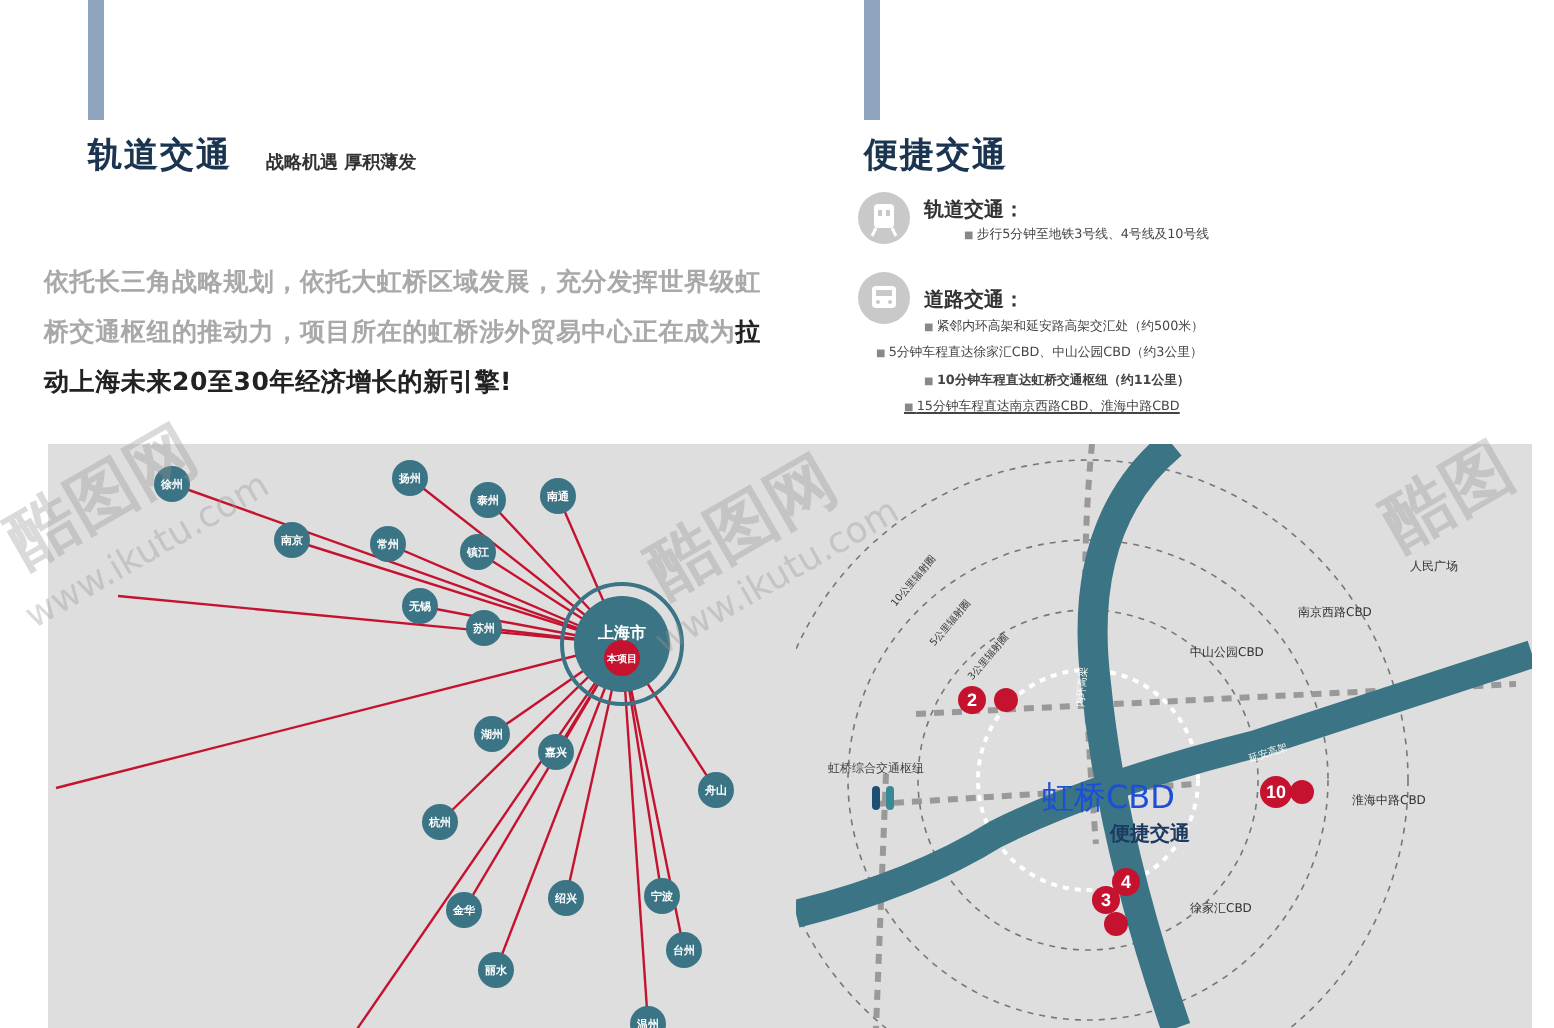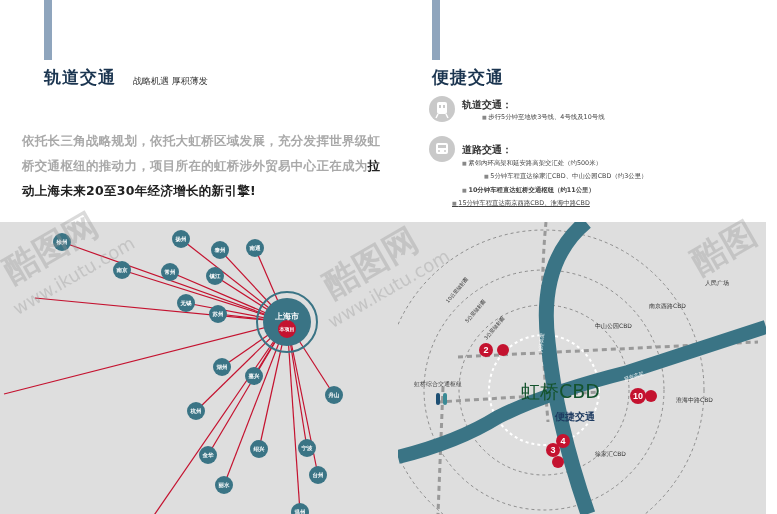--- a/index.html
+++ b/index.html
@@ -1,19 +1,19 @@
 <!DOCTYPE html>
 <html><head>
 <meta charset="utf-8">
 <style>
   html,body{margin:0;padding:0;background:#fff;}
   body{width:777px;height:514px;position:relative;overflow:hidden;font-family:"DejaVu Sans","Liberation Sans",sans-serif;}
   .bar{position:absolute;top:0;width:8px;height:60px;background:#8fa5bd;}
   .h1{position:absolute;font-size:17px;font-weight:bold;color:#1b3550;letter-spacing:1px;}
-  .sub{position:absolute;font-size:9px;font-weight:normal;color:#333;text-align:center;}
+  .sub{position:absolute;font-size:9px;font-weight:bold;color:#333;text-align:center;}
   .para{position:absolute;left:22px;top:96px;width:360px;font-size:12.5px;line-height:25px;color:#a9a9a9;font-weight:bold;letter-spacing:0.3px;margin-top:32px;}
   .para .hl{color:#222;}
   .ticon{position:absolute;width:26px;height:26px;border-radius:50%;background:#c9c9c9;}
   .ticon svg{width:26px;height:26px;}
   .t-title{position:absolute;font-size:10px;font-weight:bold;color:#333;}
   .t-item{position:absolute;font-size:6.4px;color:#444;white-space:nowrap;}
   .t-item:before{content:"■ ";color:#888;font-size:5px;}
   .map{position:absolute;top:222px;height:292px;background:#dedede;overflow:hidden;}
   .map svg{position:absolute;left:0;top:0;}
   .wm{position:absolute;font-size:34px;color:rgba(150,150,150,0.35);font-weight:bold;transform:rotate(-30deg);white-space:nowrap;pointer-events:none;}
@@ -44,25 +44,25 @@
 <div class="ticon" style="left:429px;top:136px;">
   <svg viewBox="0 0 26 26">
       <rect x="7" y="7" width="12" height="11" rx="2" fill="#fff"></rect>
       <rect x="9" y="9" width="8" height="3" fill="#c9c9c9"></rect>
       <circle cx="10" cy="15" r="1" fill="#c9c9c9"></circle>
       <circle cx="16" cy="15" r="1" fill="#c9c9c9"></circle>
     </svg>
 </div>
 <div class="t-title" style="left:462px;top:143px;text-align:right;">道路交通：</div>
 <div class="t-item" style="left:462px;top:159px;">紧邻内环高架和延安路高架交汇处（约500米）</div>
-<div class="t-item" style="left:484px;top:172px;">5分钟车程直达徐家汇CBD、中山公园CBD（约3公里）</div>
+<div class="t-item" style="left:438px;top:172px;">5分钟车程直达徐家汇CBD、中山公园CBD（约3公里）</div>
 <div class="t-item" style="left:462px;top:186px;font-weight:bold;">10分钟车程直达虹桥交通枢纽（约11公里）</div>
 <div class="t-item" style="left:452px;top:199px;text-decoration:underline;">15分钟车程直达南京西路CBD、淮海中路CBD</div>
 
-<div class="map" style="left:0;width:410px;">
+<div class="map" style="left:24px;width:410px;">
   <svg width="362" height="292" id="radial">
       <line x1="35" y1="76" x2="287" y2="100" stroke="#c4122f" stroke-width="1.2"></line>
       <line x1="4" y1="172" x2="287" y2="100" stroke="#c4122f" stroke-width="1.2"></line>
       <line x1="148" y1="302" x2="287" y2="100" stroke="#c4122f" stroke-width="1.2"></line>
       <line x1="62" y1="20" x2="287" y2="100" stroke="#c4122f" stroke-width="1.2"></line>
       <line x1="122" y1="48" x2="287" y2="100" stroke="#c4122f" stroke-width="1.2"></line>
       <line x1="181" y1="17" x2="287" y2="100" stroke="#c4122f" stroke-width="1.2"></line>
       <line x1="220" y1="28" x2="287" y2="100" stroke="#c4122f" stroke-width="1.2"></line>
       <line x1="255" y1="26" x2="287" y2="100" stroke="#c4122f" stroke-width="1.2"></line>
       <line x1="170" y1="50" x2="287" y2="100" stroke="#c4122f" stroke-width="1.2"></line>
@@ -157,21 +157,21 @@
       <circle cx="240" cy="174" r="8" fill="#c4122f"></circle>
         <text x="240" y="177">10</text>
       <circle cx="105" cy="128" r="6" fill="#c4122f"></circle>
       <circle cx="253" cy="174" r="6" fill="#c4122f"></circle>
       <circle cx="160" cy="240" r="6" fill="#c4122f"></circle>
     </g>
 
     <rect x="38" y="171" width="4" height="12" rx="2" fill="#1d4f73"></rect>
     <rect x="45" y="171" width="4" height="12" rx="2" fill="#3a8a95"></rect>
   </svg>
-  <div style="position:absolute;left:123px;top:157px;font-size:19px;color:#14532d;">虹桥CBD</div>
+  <div style="position:absolute;left:123px;top:167px;font-size:16px;color:#1d4ed8;">虹桥CBD</div>
   <div style="position:absolute;left:157px;top:188px;font-size:10px;color:#1d3a60;font-weight:bold;">便捷交通</div>
   <div style="position:absolute;left:16px;top:158px;font-size:6px;color:#444;">虹桥综合交通枢纽</div>
   <div style="position:absolute;left:307px;top:57px;font-size:6px;color:#333;">人民广场</div>
   <div style="position:absolute;left:251px;top:80px;font-size:6px;color:#333;">南京西路CBD</div>
   <div style="position:absolute;left:197px;top:100px;font-size:6px;color:#333;">中山公园CBD</div>
   <div style="position:absolute;left:278px;top:174px;font-size:6px;color:#333;">淮海中路CBD</div>
   <div style="position:absolute;left:197px;top:228px;font-size:6px;color:#333;">徐家汇CBD</div>
   <div style="position:absolute;left:43px;top:65px;font-size:5px;color:#333;transform:rotate(-50deg);">10公里辐射圈</div>
   <div style="position:absolute;left:63px;top:86px;font-size:5px;color:#333;transform:rotate(-50deg);">5公里辐射圈</div>
   <div style="position:absolute;left:82px;top:103px;font-size:5px;color:#333;transform:rotate(-50deg);">3公里辐射圈</div>

